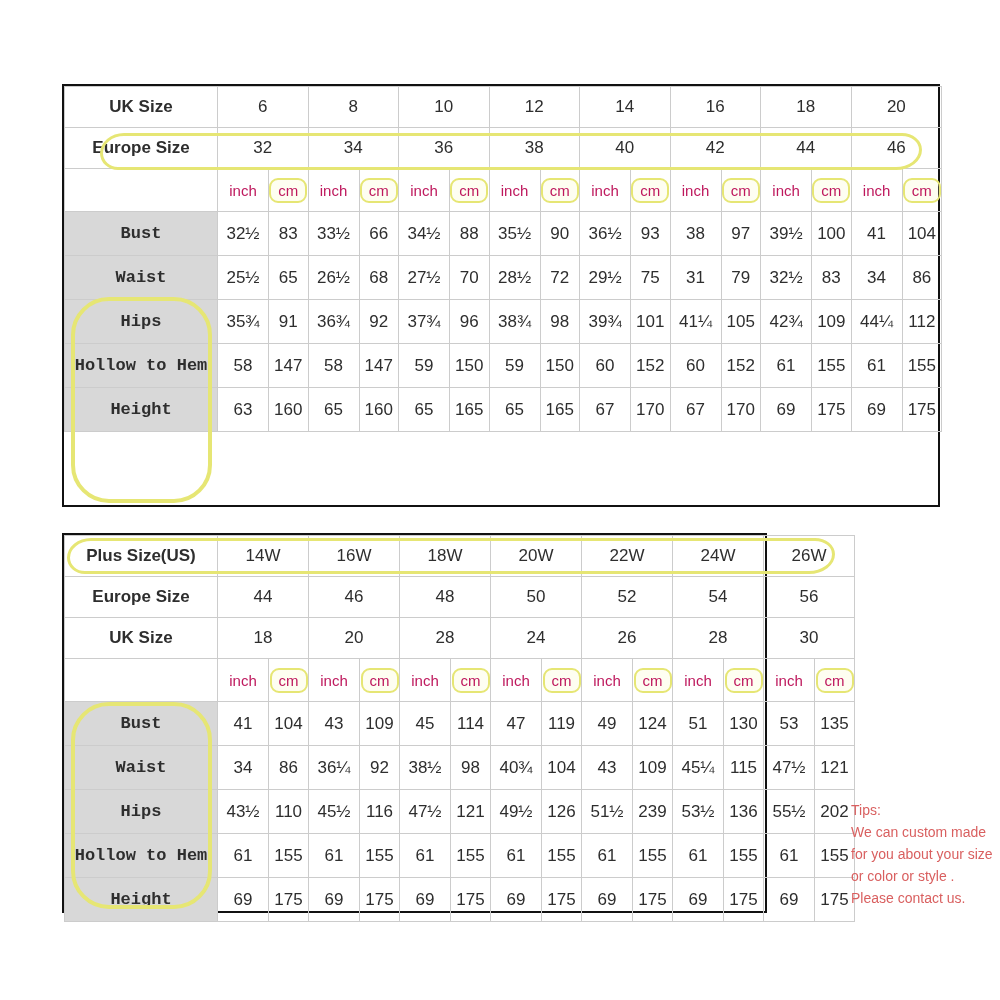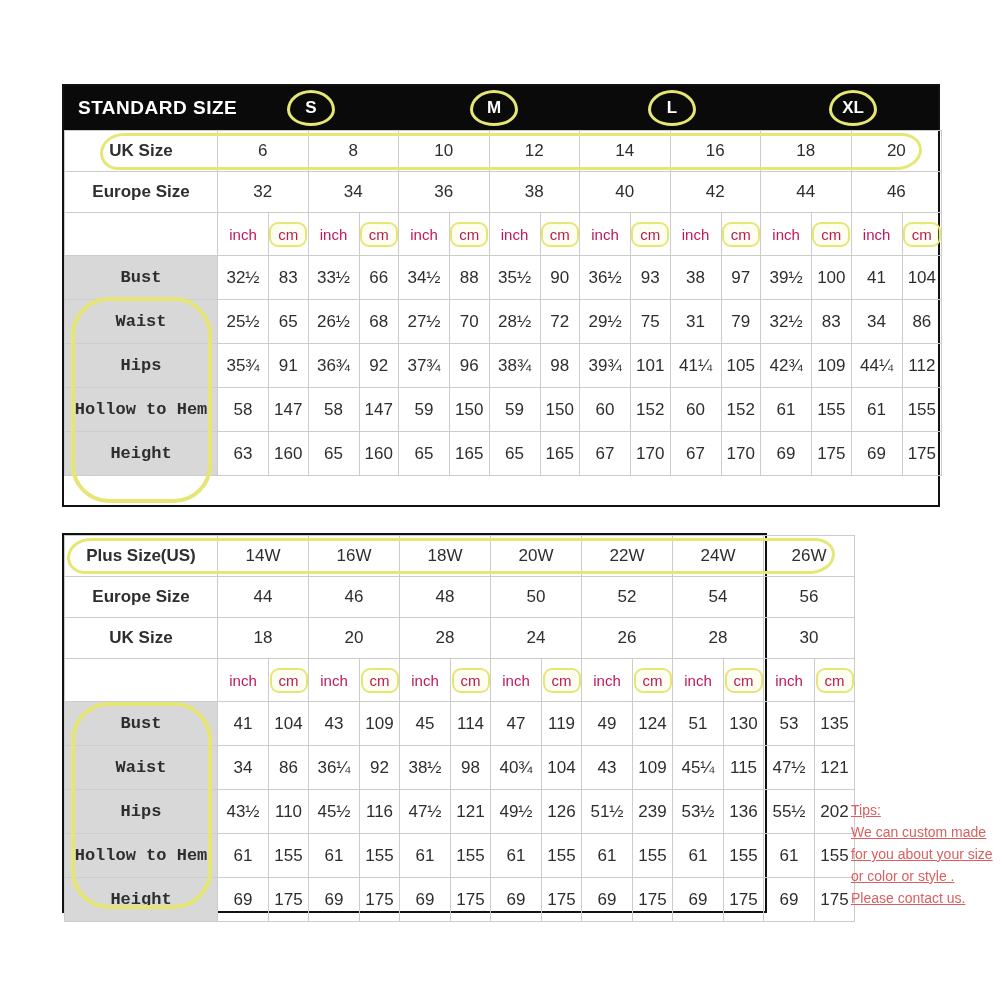--- a/index.html
+++ b/index.html
@@ -67,41 +67,26 @@
     border:4px solid var(--hl);
     border-radius:38px;
   }
   #std-label-outline{left:7px;top:211px;width:141px;height:206px;}
   #plus-label-outline{left:7px;top:167px;width:141px;height:207px;}
 
   #tips{
     position:absolute;left:851px;top:799px;width:148px;
     color:var(--tips);font-size:14px;line-height:22px;
   }
-  #tips .tline{white-space:nowrap;text-decoration:underline;}
+  #tips .tline{white-space:nowrap;}
 </style>
 </head>
 <body>
 
 <div id="standard-wrap" class="table-wrap">
-  <div class="black-header">
-    <span class="title">STANDARD SIZE</span>
-    <div id="ell-s" class="group-ellipse">
-      <span>S</span>
-    </div>
-    <div id="ell-m" class="group-ellipse">
-      <span>M</span>
-    </div>
-    <div id="ell-l" class="group-ellipse">
-      <span>L</span>
-    </div>
-    <div id="ell-xl" class="group-ellipse">
-      <span>XL</span>
-    </div>
-  </div>
   <div id="std-table-host">
       <table class="sizes">
         <colgroup>
           <col style="width: 153px;">
           <col style="width: 51px;">
           <col style="width: 39.5px;">
           <col style="width: 51px;">
           <col style="width: 39.5px;">
           <col style="width: 51px;">
           <col style="width: 39.5px;">

